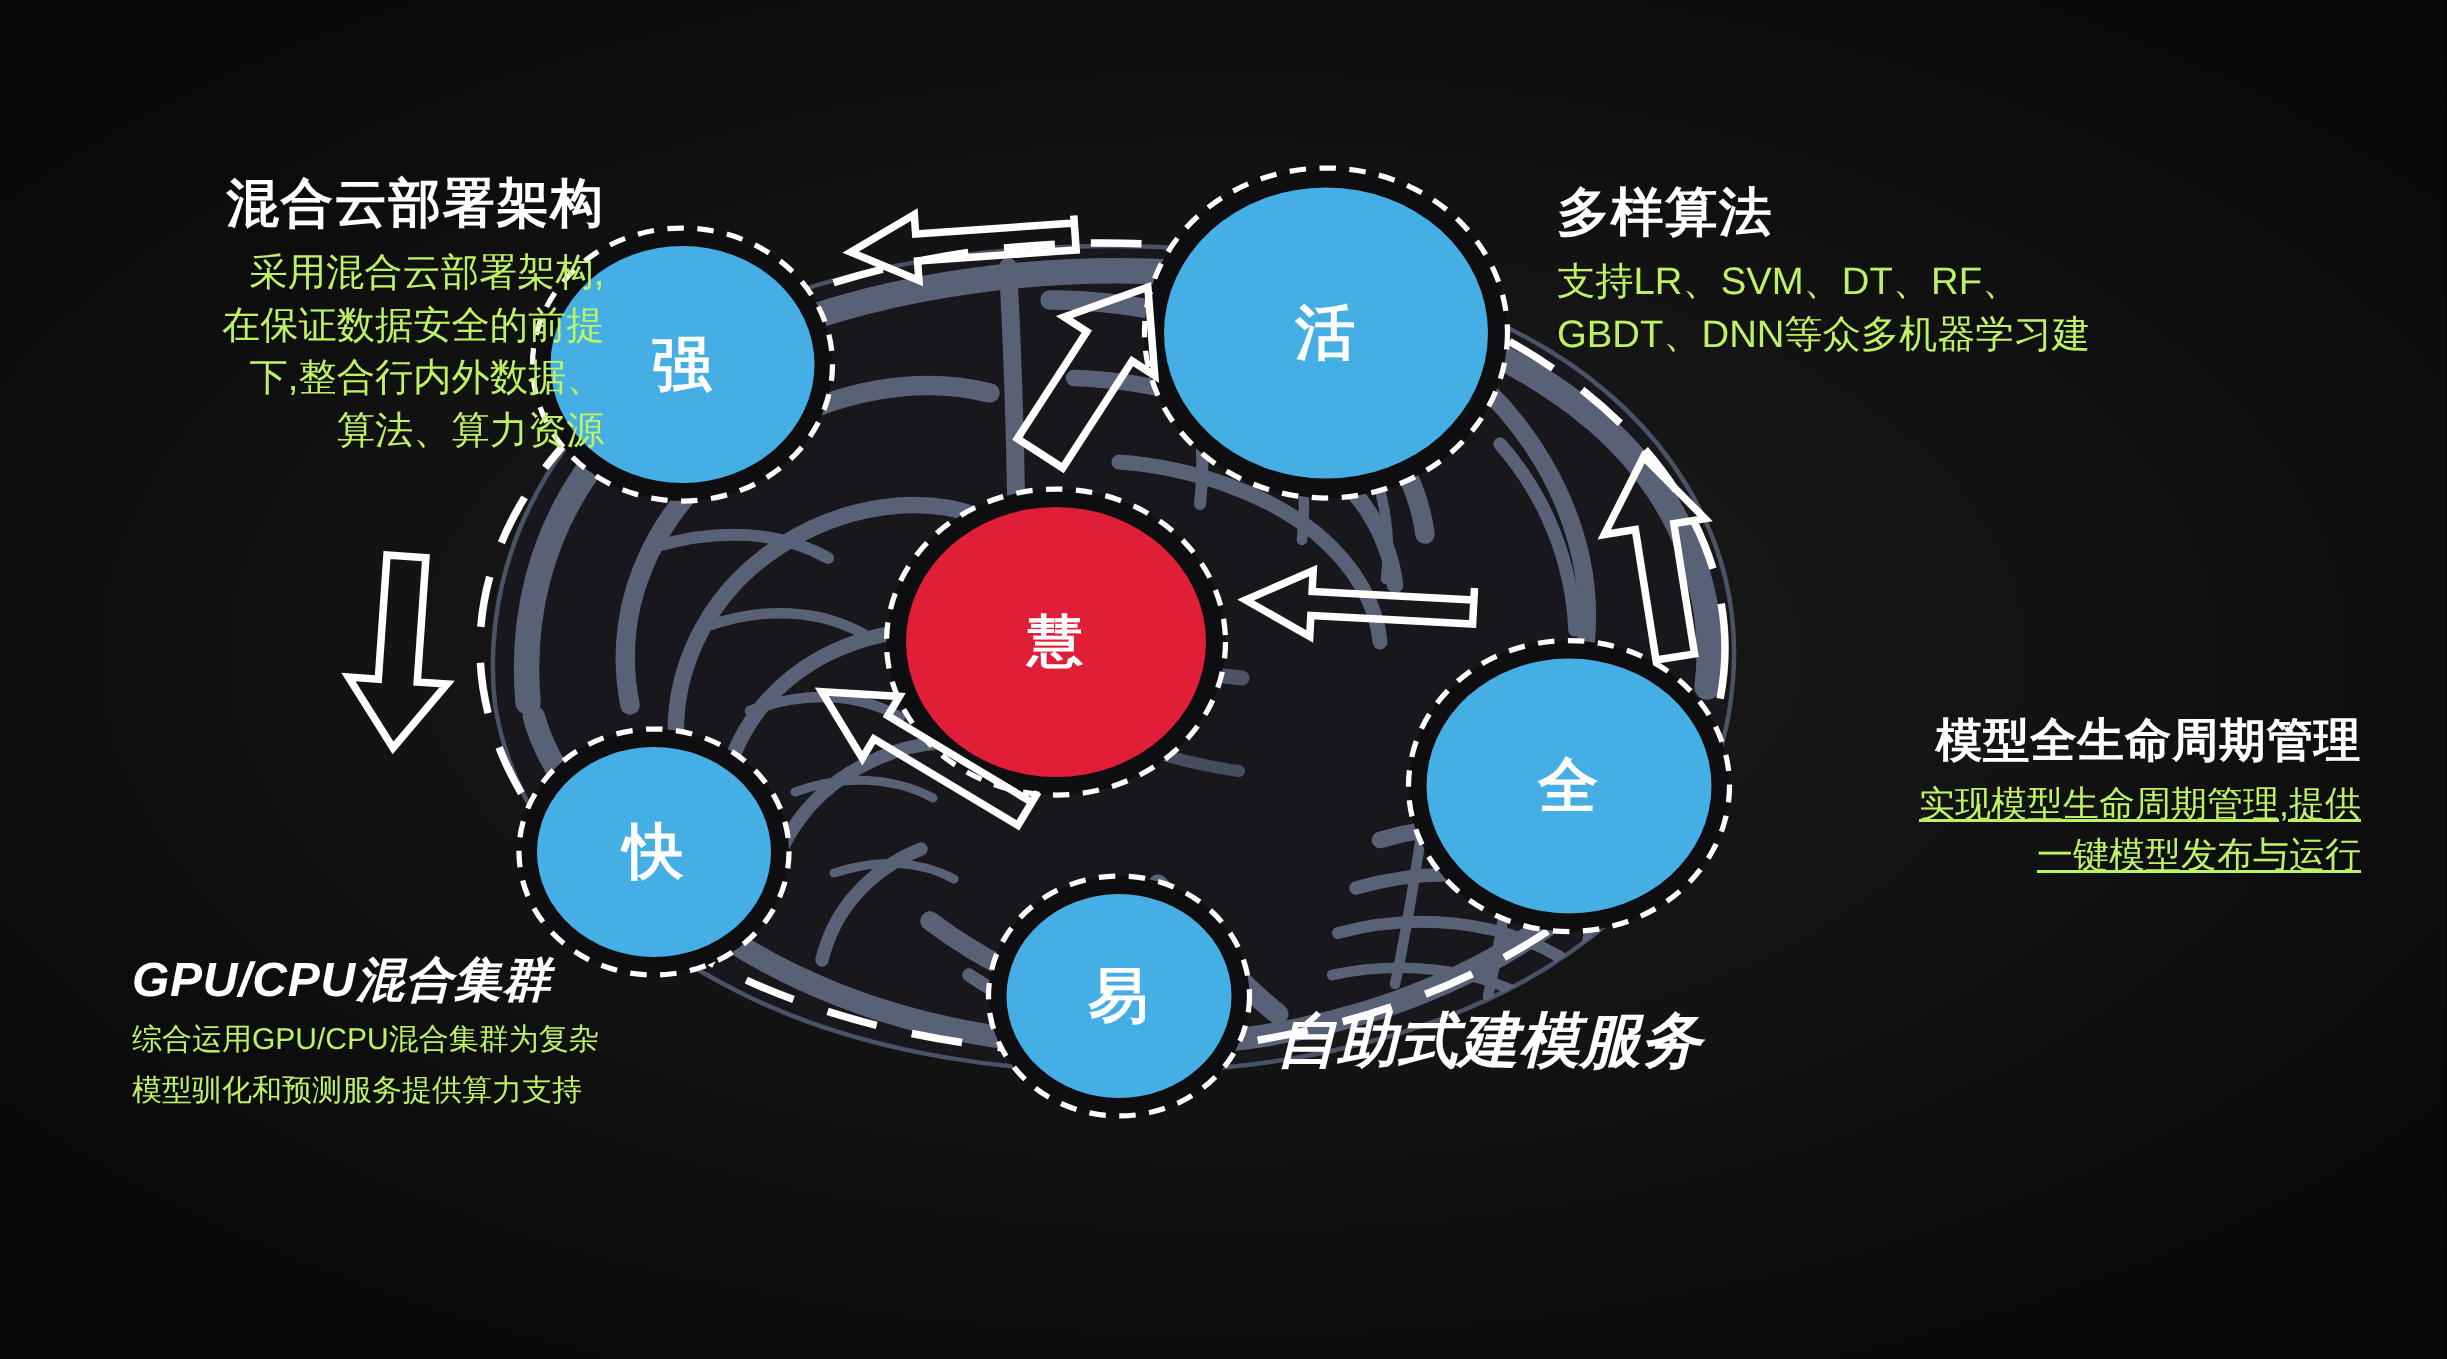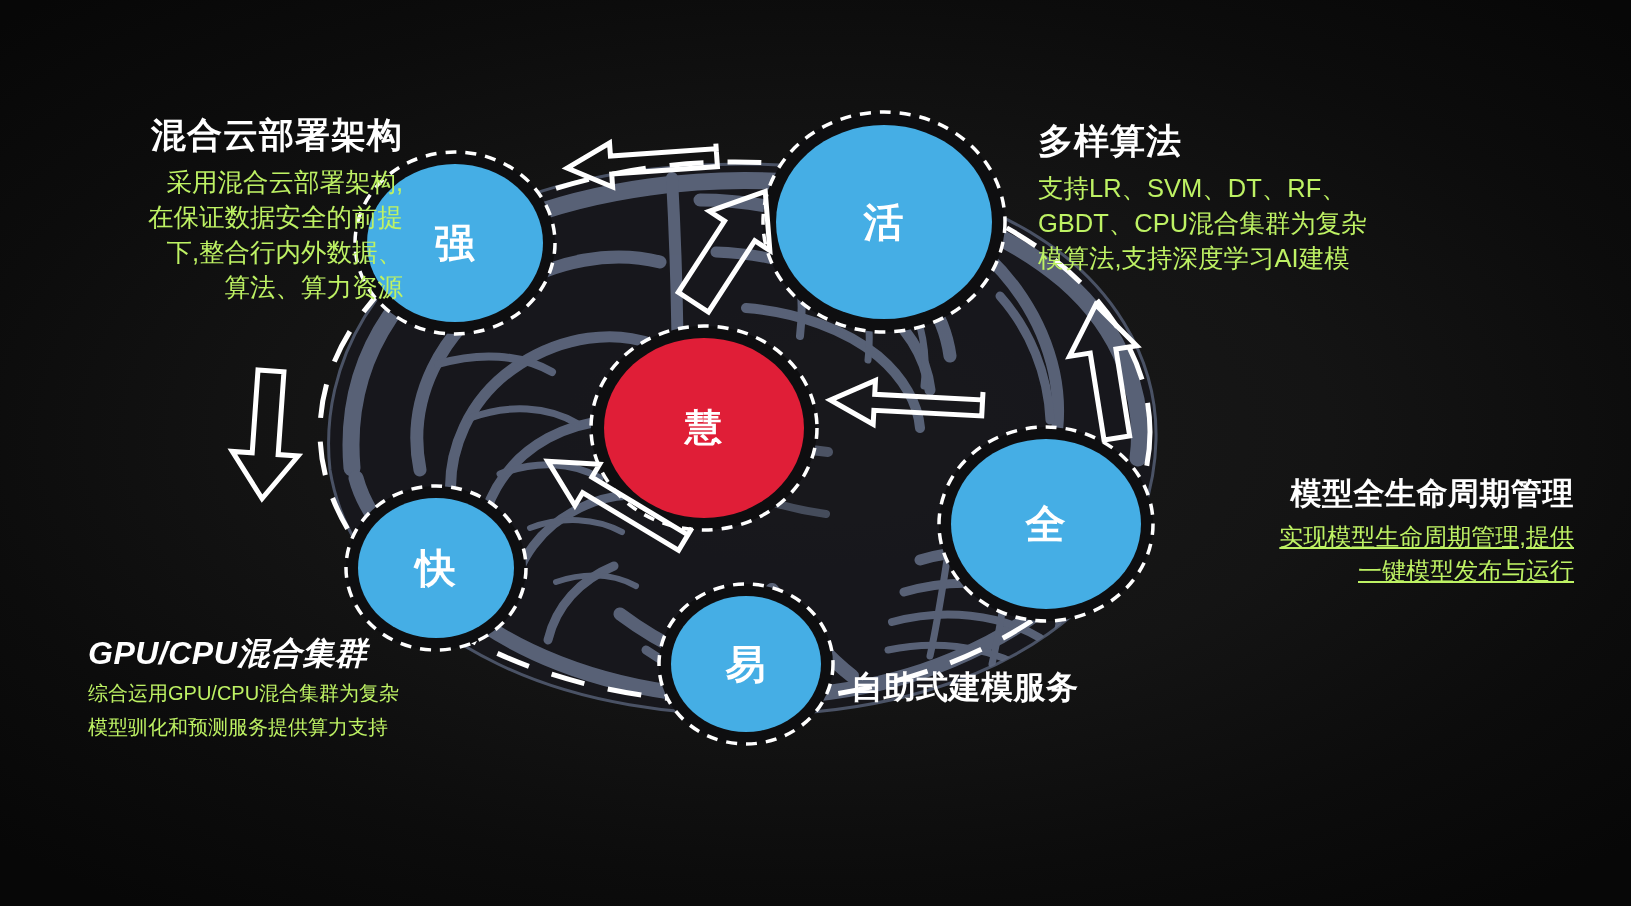--- a/index.html
+++ b/index.html
@@ -74,21 +74,21 @@
     text-align: right;
   }
   #block-lifecycle .title { font-size: 31px; letter-spacing: 0.5px; }
   #block-lifecycle .body  { font-size: 24px; line-height: 34px; margin-top: 5px; text-decoration: underline; }
 
   #block-selfservice {
     left: 851px; top: 666px;
     width: 460px;
     text-align: left;
   }
-  #block-selfservice .title { font-size: 32px; letter-spacing: 0.5px; }
+  #block-selfservice .title { font-size: 40px; letter-spacing: 0.5px; font-style: italic; }
   #block-selfservice .body  { font-size: 24px; line-height: 34px; margin-top: 5px; }
 
   #block-gpucpu {
     left: 88px; top: 632px;
     width: 470px;
     text-align: left;
   }
   #block-gpucpu .title { font-size: 32px; letter-spacing: 0.5px; font-style: italic; }
   #block-gpucpu .body  { font-size: 20px; line-height: 34px; margin-top: 0; }
 
@@ -251,22 +251,21 @@
       <div class="line">在保证数据安全的前提</div>
       <div class="line">下,整合行内外数据、</div>
       <div class="line">算法、算力资源</div>
     </div>
   </div>
 
   <div class="block" id="block-algorithms">
     <div class="title">多样算法</div>
     <div class="body">
       <div class="line">支持LR、SVM、DT、RF、</div>
-      <div class="line">GBDT、CPU混合集群为复杂</div>
-      <div class="line">模算法,支持深度学习AI建模</div>
+      <div class="line">GBDT、DNN等众多机器学习建</div>
     </div>
   </div>
 
   <div class="block" id="block-lifecycle">
     <div class="title">模型全生命周期管理</div>
     <div class="body">
       <div class="line">实现模型生命周期管理,提供</div>
       <div class="line">一键模型发布与运行</div>
     </div>
   </div>

